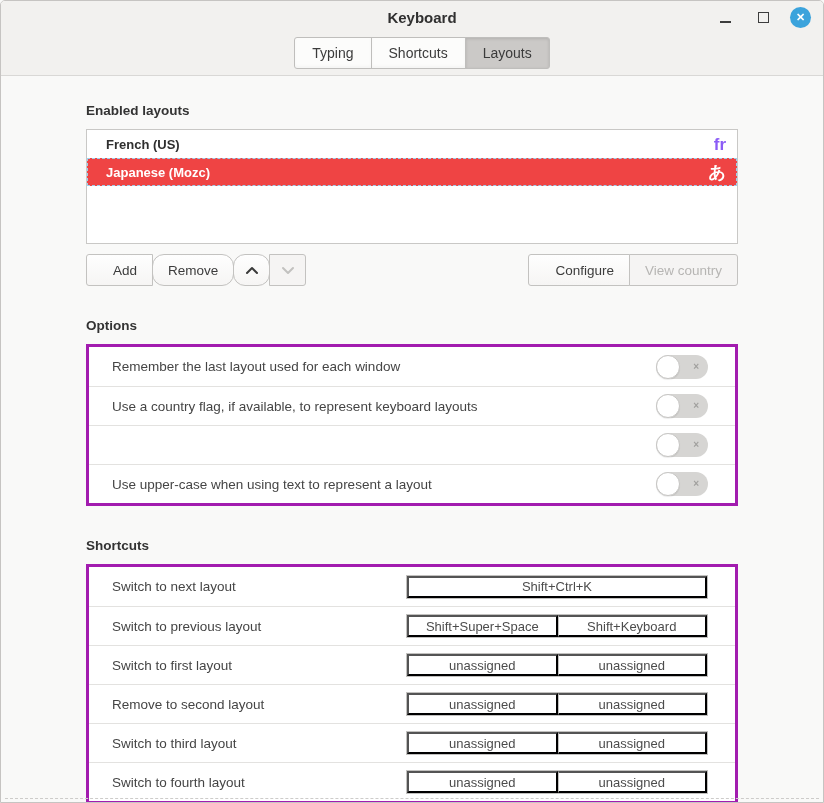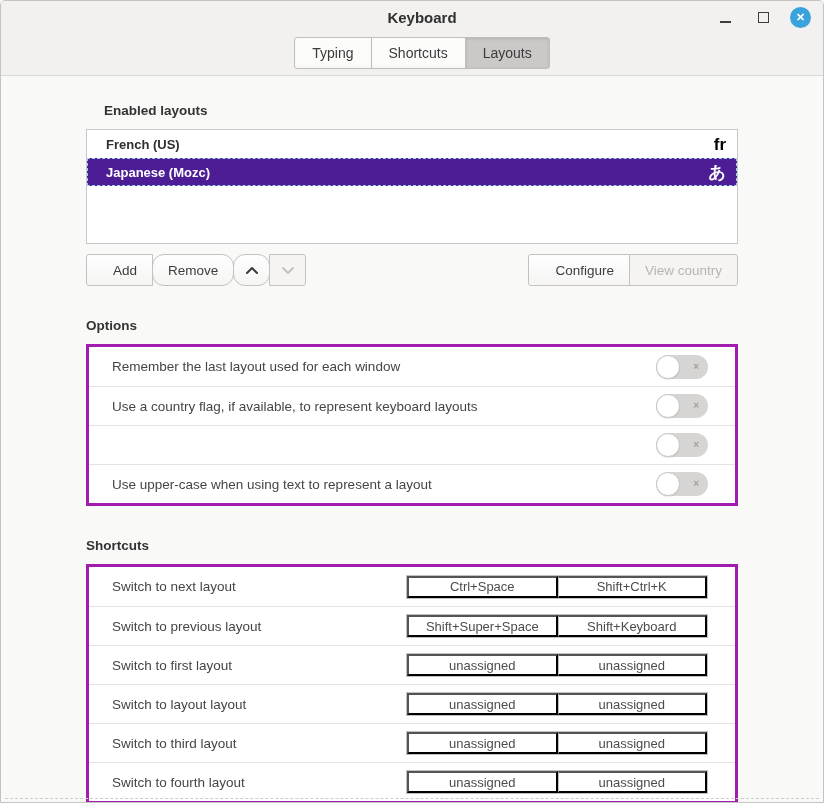--- a/index.html
+++ b/index.html
@@ -32,27 +32,27 @@
     padding:0 17px;font-size:14px;color:#3b3b3b;
     display:flex;align-items:center;margin-left:-1px;cursor:default;
     box-shadow:inset 0 -2px 3px rgba(0,0,0,0.03);
   }
   .tab:first-child{border-radius:3px 0 0 3px;margin-left:0;}
   .tab:last-child{border-radius:0 3px 3px 0;}
   .tab.active{background:#cbc9c7;box-shadow:inset 0 1px 3px rgba(0,0,0,0.12);}
   
   .content{width:652px;margin:0 0 0 85px;position:relative;}
   .section-header{font-size:13.5px;font-weight:bold;color:#333;margin:32px 0 10px 0;line-height:16px;}
-  .section-header.first{margin-top:27px;margin-left:18px;}
+  .section-header.first{margin-top:27px;}
   
   .listbox{background:#fff;border:1px solid #c9c8c6;height:115px;box-sizing:border-box;}
   .list-row{height:28px;display:flex;align-items:center;padding:0 11px;box-sizing:border-box;}
   .list-name{font-size:13px;font-weight:bold;color:#2f2f2f;padding-left:8px;}
-  .list-indicator{margin-left:auto;font-size:17px;font-weight:bold;color:#000000;line-height:1;}
-  .list-row.selected{background:#4c1d95;outline:1px dashed #9fd0ec;outline-offset:-1px;}
+  .list-indicator{margin-left:auto;font-size:17px;font-weight:bold;color:#8b5cf6;line-height:1;}
+  .list-row.selected{background:#ef4444;outline:1px dashed #9fd0ec;outline-offset:-1px;}
   .list-row.selected .list-name,.list-row.selected .list-indicator{color:#fff;}
   
   .list-actions{display:flex;margin-top:10px;height:32px;}
   .btn-group{display:flex;}
   .btn{
     font-family:"Liberation Sans",sans-serif;
     height:32px;box-sizing:border-box;
     background:linear-gradient(#fefefe,#f6f5f4);
     border:1px solid #c3c2c0;
     font-size:13.5px;color:#3c3c3c;
@@ -172,40 +172,39 @@
         <span class="toggle-knob"></span>
       </div>
     </div>
   </div>
 
   <div class="section-header">Shortcuts</div>
   <div class="card">
     <div class="crow">
       <span class="crow-label">Switch to next layout</span>
       <div class="keybind-group">
-        <button class="keybind">Ctrl+Space</button>
         <button class="keybind">Shift+Ctrl+K</button>
       </div>
     </div>
     <div class="crow">
       <span class="crow-label">Switch to previous layout</span>
       <div class="keybind-group">
         <button class="keybind">Shift+Super+Space</button>
         <button class="keybind">Shift+Keyboard</button>
       </div>
     </div>
     <div class="crow">
       <span class="crow-label">Switch to first layout</span>
       <div class="keybind-group">
         <button class="keybind">unassigned</button>
         <button class="keybind">unassigned</button>
       </div>
     </div>
     <div class="crow">
-      <span class="crow-label">Switch to layout layout</span>
+      <span class="crow-label">Remove to second layout</span>
       <div class="keybind-group">
         <button class="keybind">unassigned</button>
         <button class="keybind">unassigned</button>
       </div>
     </div>
     <div class="crow">
       <span class="crow-label">Switch to third layout</span>
       <div class="keybind-group">
         <button class="keybind">unassigned</button>
         <button class="keybind">unassigned</button>

